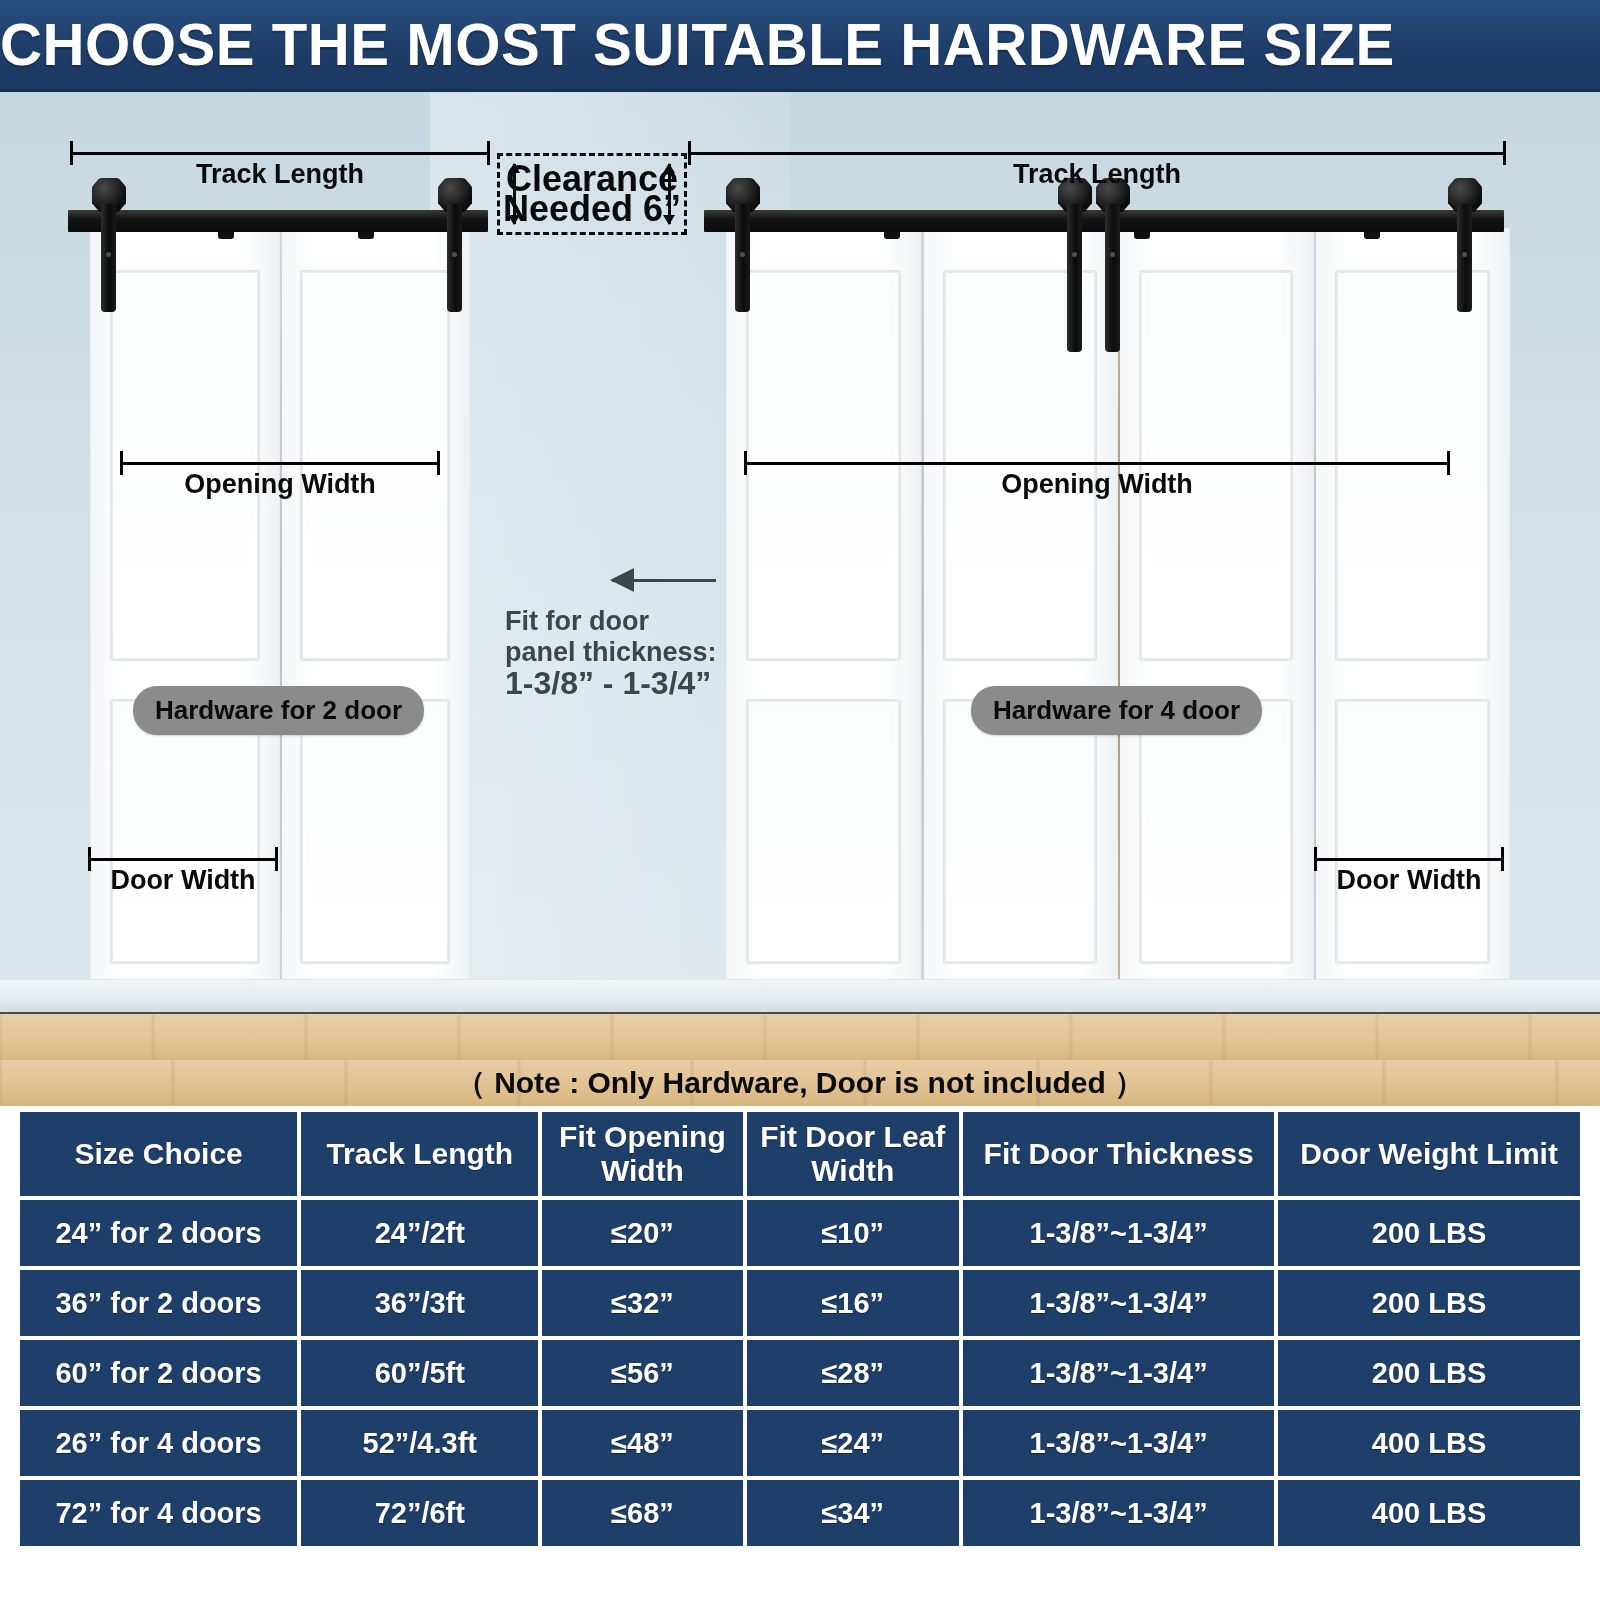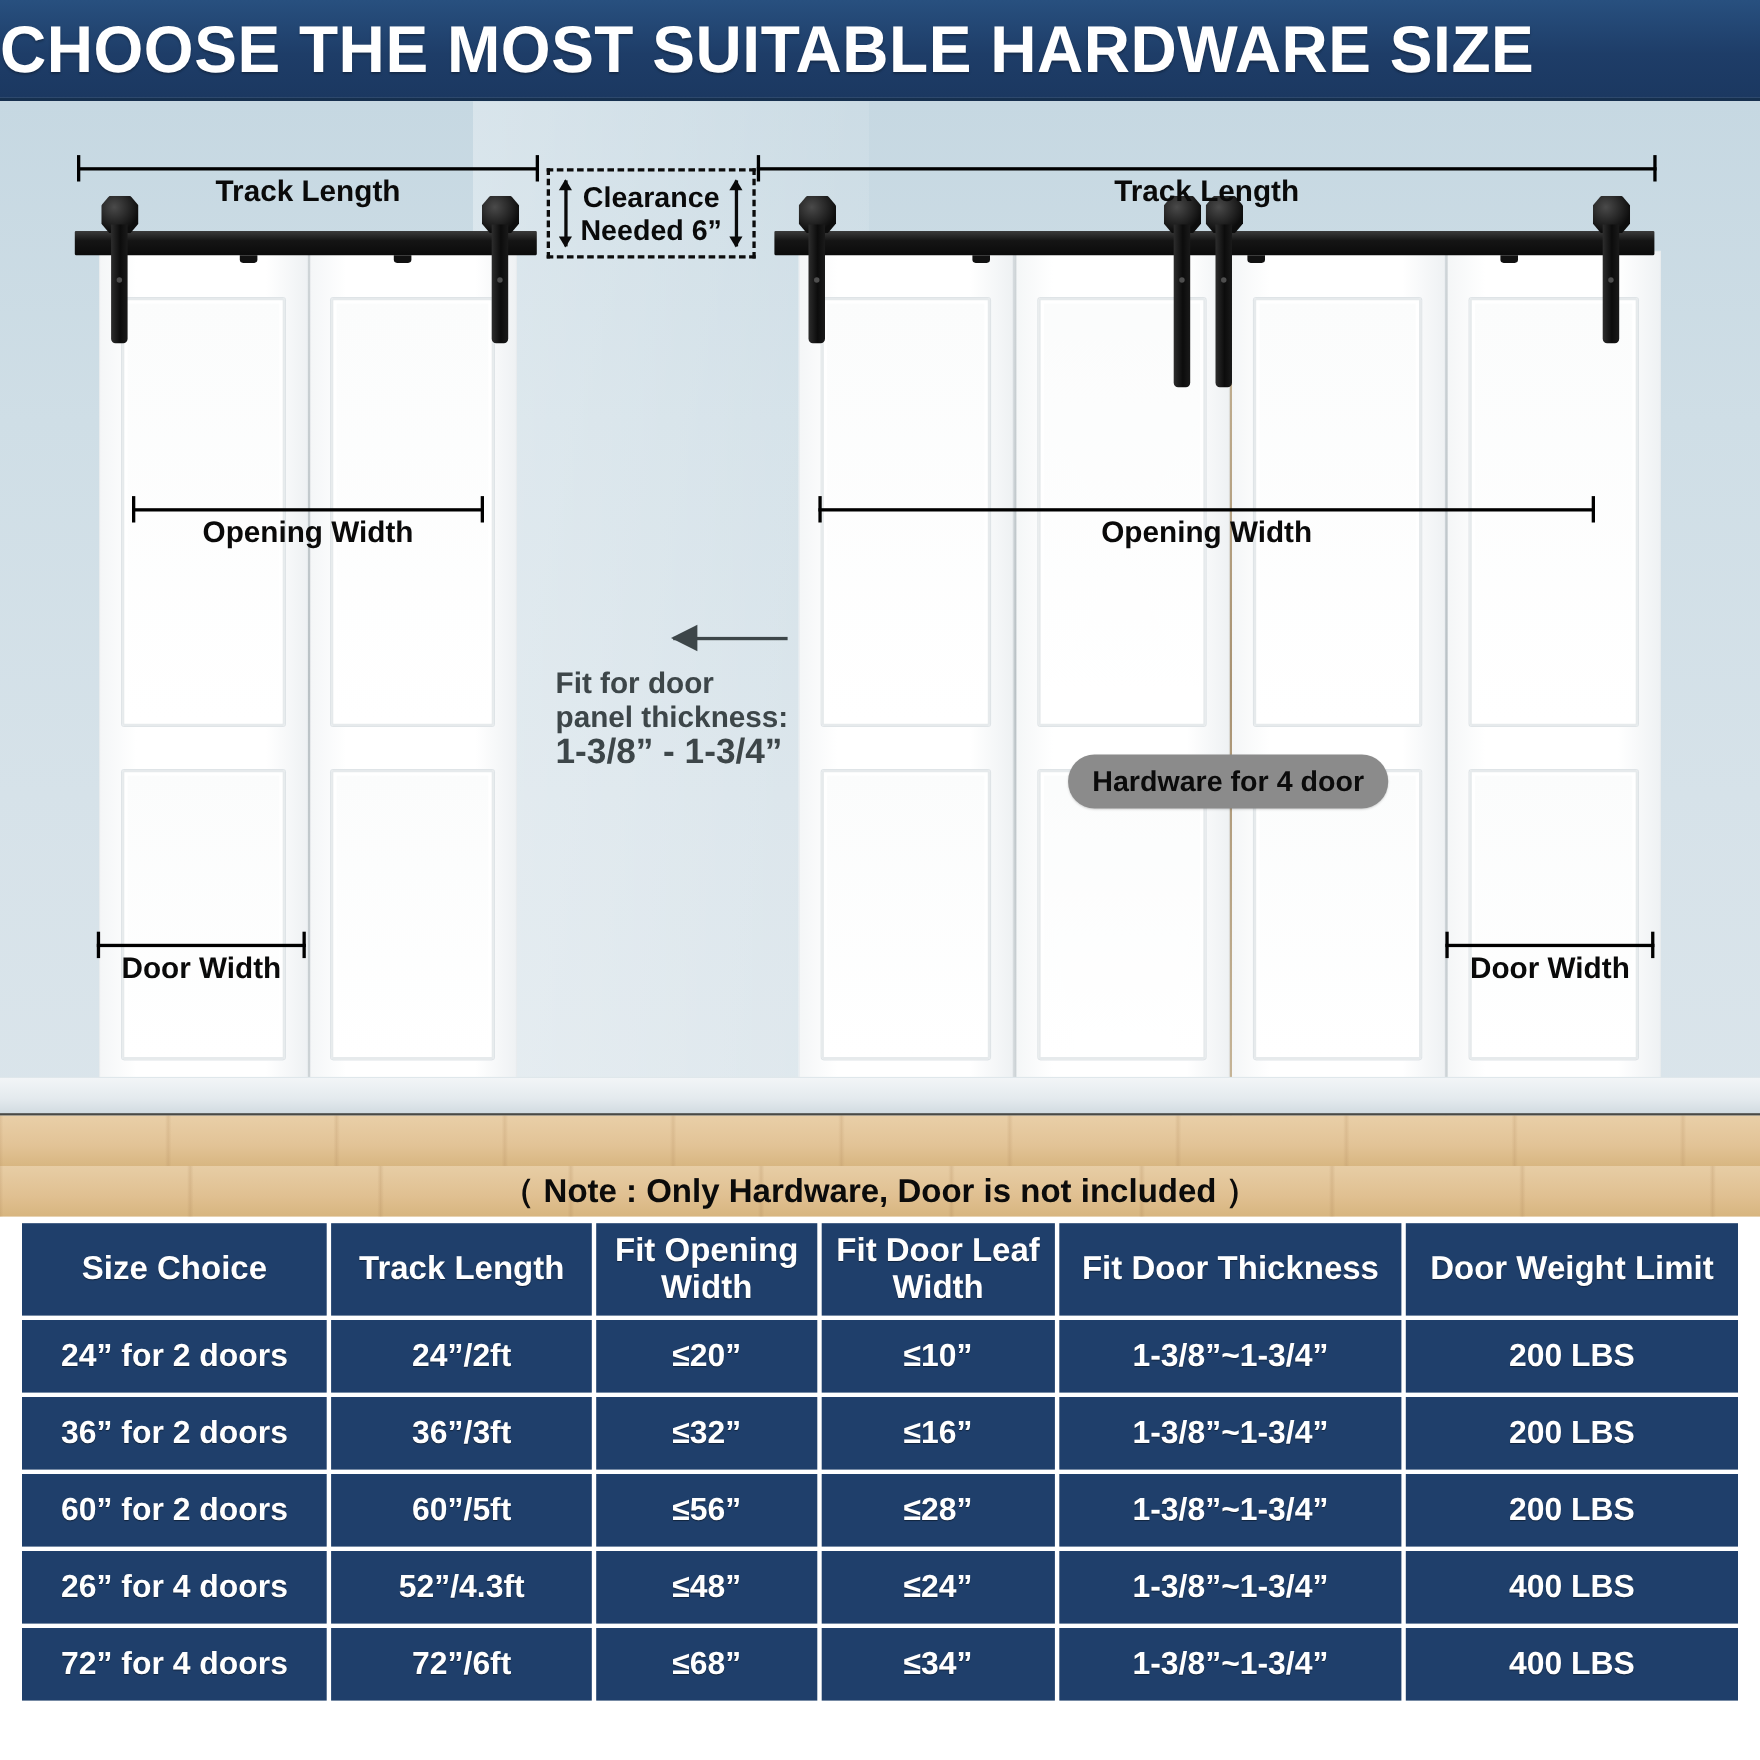--- a/index.html
+++ b/index.html
@@ -116,21 +116,21 @@
     position:absolute;z-index:13;
     border:3px dashed #0c0c0c;border-left:none;border-right:none;
   }
   .clearance .side{
     position:absolute;top:-3px;bottom:-3px;width:3px;
   }
   .clearance .side.l{left:0;border-left:3px dashed #0c0c0c;}
   .clearance .side.r{right:0;border-right:3px dashed #0c0c0c;}
   .clearance-text{
     position:absolute;left:0;right:0;top:50%;transform:translateY(-50%);
-    text-align:center;font-size:26px;font-weight:bold;color:#0a0a0a;
+    text-align:center;font-size:36px;font-weight:bold;color:#0a0a0a;
     line-height:30px;
   }
   .varrow{position:absolute;width:3px;background:#0a0a0a;}
   .varrow::before,.varrow::after{
     content:"";position:absolute;left:-5px;width:0;height:0;
     border-left:6.5px solid transparent;border-right:6.5px solid transparent;
   }
   .varrow::before{top:-1px;border-bottom:10px solid #0a0a0a;}
   .varrow::after{bottom:-1px;border-top:10px solid #0a0a0a;}
 
@@ -312,20 +312,21 @@
       <div class="lbl">Opening Width</div>
     </div>
 
     <div class="fit-arrow" style="left:612px;top:487px;width:104px;"></div>
     <div class="fit-note" style="left:476px;top:514px;margin-left:29px;">
       <div>Fit for door</div>
       <div>panel thickness:</div>
       <div style="font-size:32px;">1-3/8” - 1-3/4”</div>
     </div>
 
+    <div class="pill" style="left:133px;top:594px;">Hardware for 2 door</div>
     <div class="pill" style="left:971px;top:594px;">Hardware for 4 door</div>
 
     <div class="dim" style="left:88px;top:766px;width:190px;height:46px;">
       <div class="bar"></div>
       <div class="cap l"></div>
       <div class="cap r"></div>
       <div class="lbl">Door Width</div>
     </div>
 
     <div class="dim" style="left:1314px;top:766px;width:190px;height:46px;">

